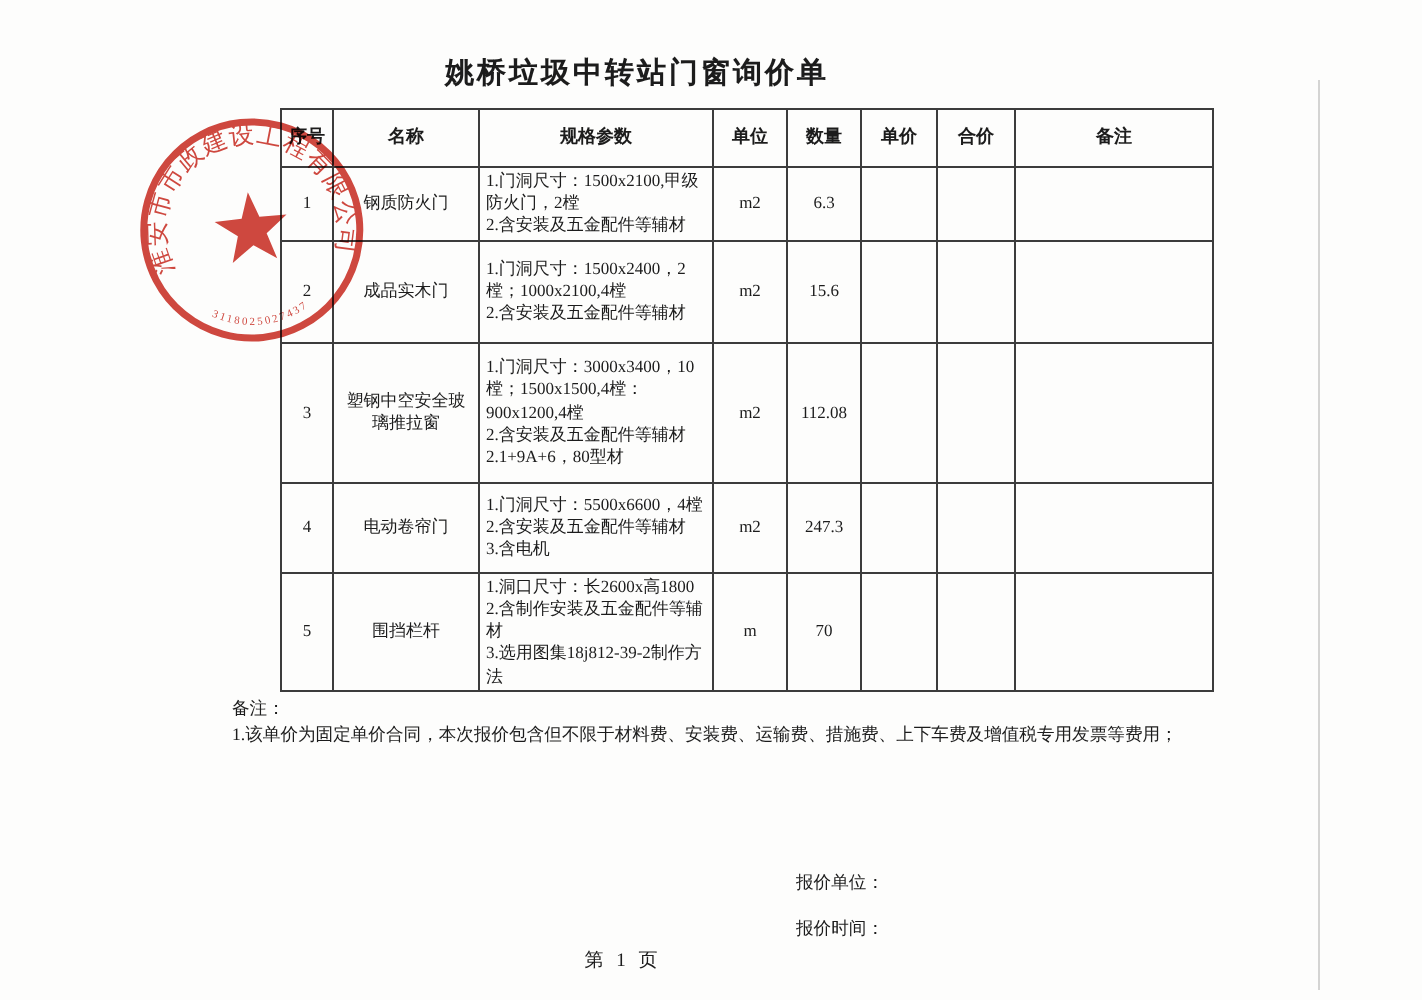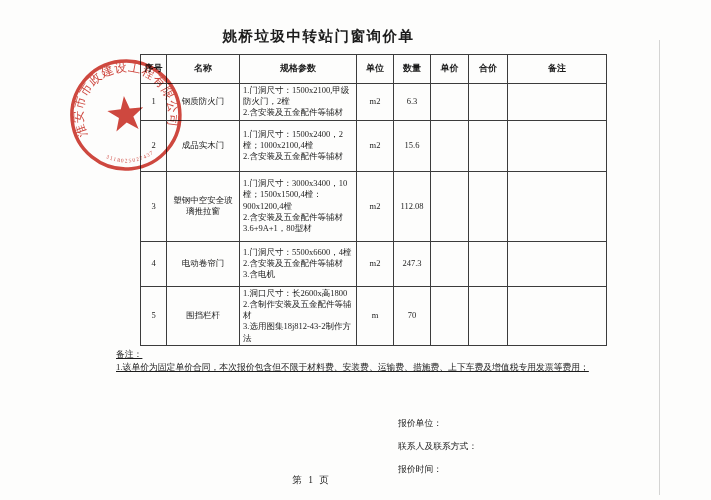--- a/index.html
+++ b/index.html
@@ -21,22 +21,22 @@
   table.inquiry th,table.inquiry td{
     border:1px solid #3c3c3c;padding:1px 3px;text-align:center;
     vertical-align:middle;line-height:1.32;overflow:hidden;
   }
   table.inquiry th{font-weight:bold;font-size:9px;height:26px;padding:1px 1px;}
   table.inquiry td.spec{text-align:left;white-space:pre-line;}
   .notes{
     position:absolute;left:116px;top:348px;width:488px;
     font-size:8.8px;line-height:12.9px;
   }
-  .notes .nline{margin:0;text-decoration:underline;}
-  .quote{position:absolute;left:398px;top:418px;font-size:8.8px;}
+  .notes .nline{margin:0;}
+  .quote{position:absolute;left:398px;top:436px;font-size:8.8px;}
   .quote div{height:23px;}
   .footer{
     position:absolute;left:0;top:474px;width:623px;text-align:center;
     font-size:9.5px;letter-spacing:2px;
   }
   .scan-line{
     position:absolute;left:659px;top:40px;width:1px;height:455px;
     background:#c6c6c6;opacity:.75;
   }
   .stamp{
@@ -97,21 +97,21 @@
           <td>15.6</td>
           <td></td>
           <td></td>
           <td></td>
         </tr>
         <tr style="height: 70px;">
           <td>3</td>
           <td>塑钢中空安全玻璃推拉窗</td>
           <td class="spec">1.门洞尺寸：3000x3400，10樘；1500x1500,4樘：900x1200,4樘
 2.含安装及五金配件等辅材
-3.6+9A+1，80型材</td>
+2.1+9A+6，80型材</td>
           <td>m2</td>
           <td>112.08</td>
           <td></td>
           <td></td>
           <td></td>
         </tr>
         <tr style="height: 45px;">
           <td>4</td>
           <td>电动卷帘门</td>
           <td class="spec">1.门洞尺寸：5500x6600，4樘
@@ -121,40 +121,39 @@
           <td>247.3</td>
           <td></td>
           <td></td>
           <td></td>
         </tr>
         <tr style="height: 55px;">
           <td>5</td>
           <td>围挡栏杆</td>
           <td class="spec">1.洞口尺寸：长2600x高1800
 2.含制作安装及五金配件等辅材
-3.选用图集18j812-43-2制作方法</td>
+3.选用图集18j812-39-2制作方法</td>
           <td>m</td>
           <td>70</td>
           <td></td>
           <td></td>
           <td></td>
         </tr>
       </tbody>
   </table>
 
   <div class="notes">
     <div class="nline">备注：</div>
     <div id="notes-lines">
         <div class="nline">1.该单价为固定单价合同，本次报价包含但不限于材料费、安装费、运输费、措施费、上下车费及增值税专用发票等费用；</div>
       </div>
   </div>
 
   <div class="quote">
     <div>报价单位：</div>
-    <div>联系人及联系方式：</div>
     <div>报价时间：</div>
   </div>
 
   <div class="footer">第 1 页</div>
 
   <div class="scan-line"></div>
 
   <svg class="stamp" viewBox="0 0 124 122" xmlns="http://www.w3.org/2000/svg">
     <defs>
       <path id="arc-top" d="M 22.58 78.38 A 43.5 43.5 0 1 1 101.42 78.38" fill="none"></path>

